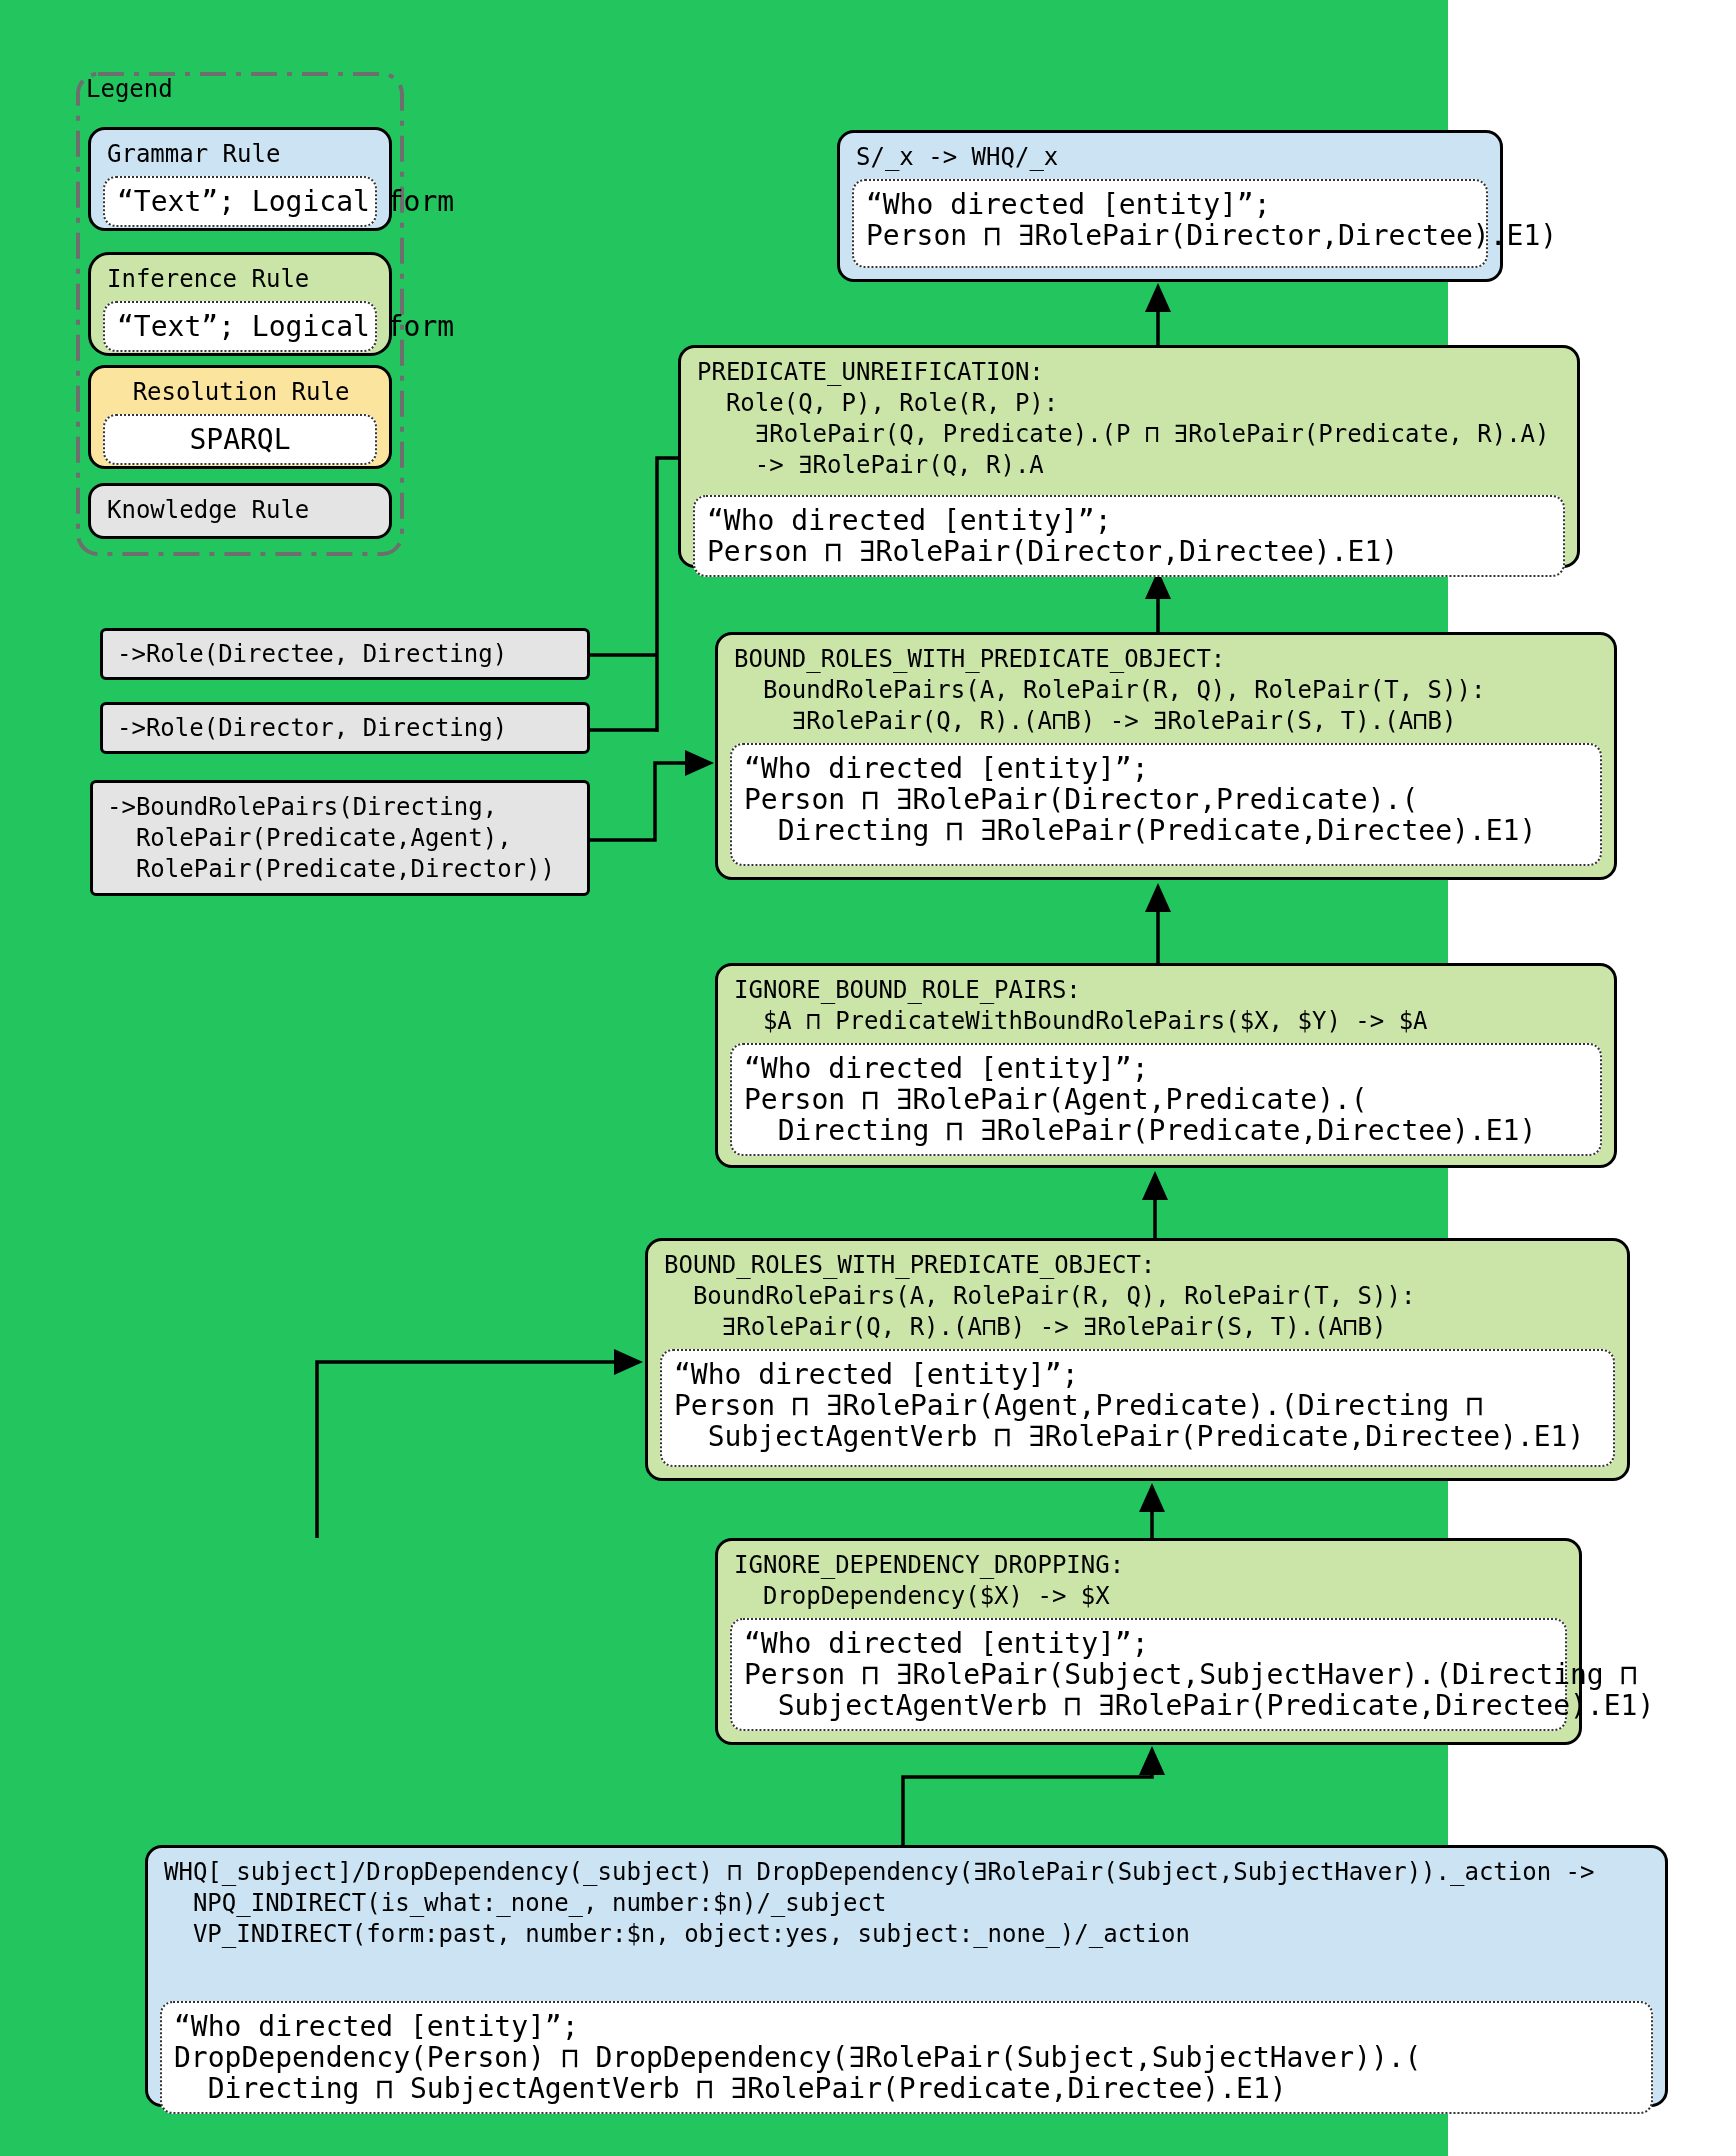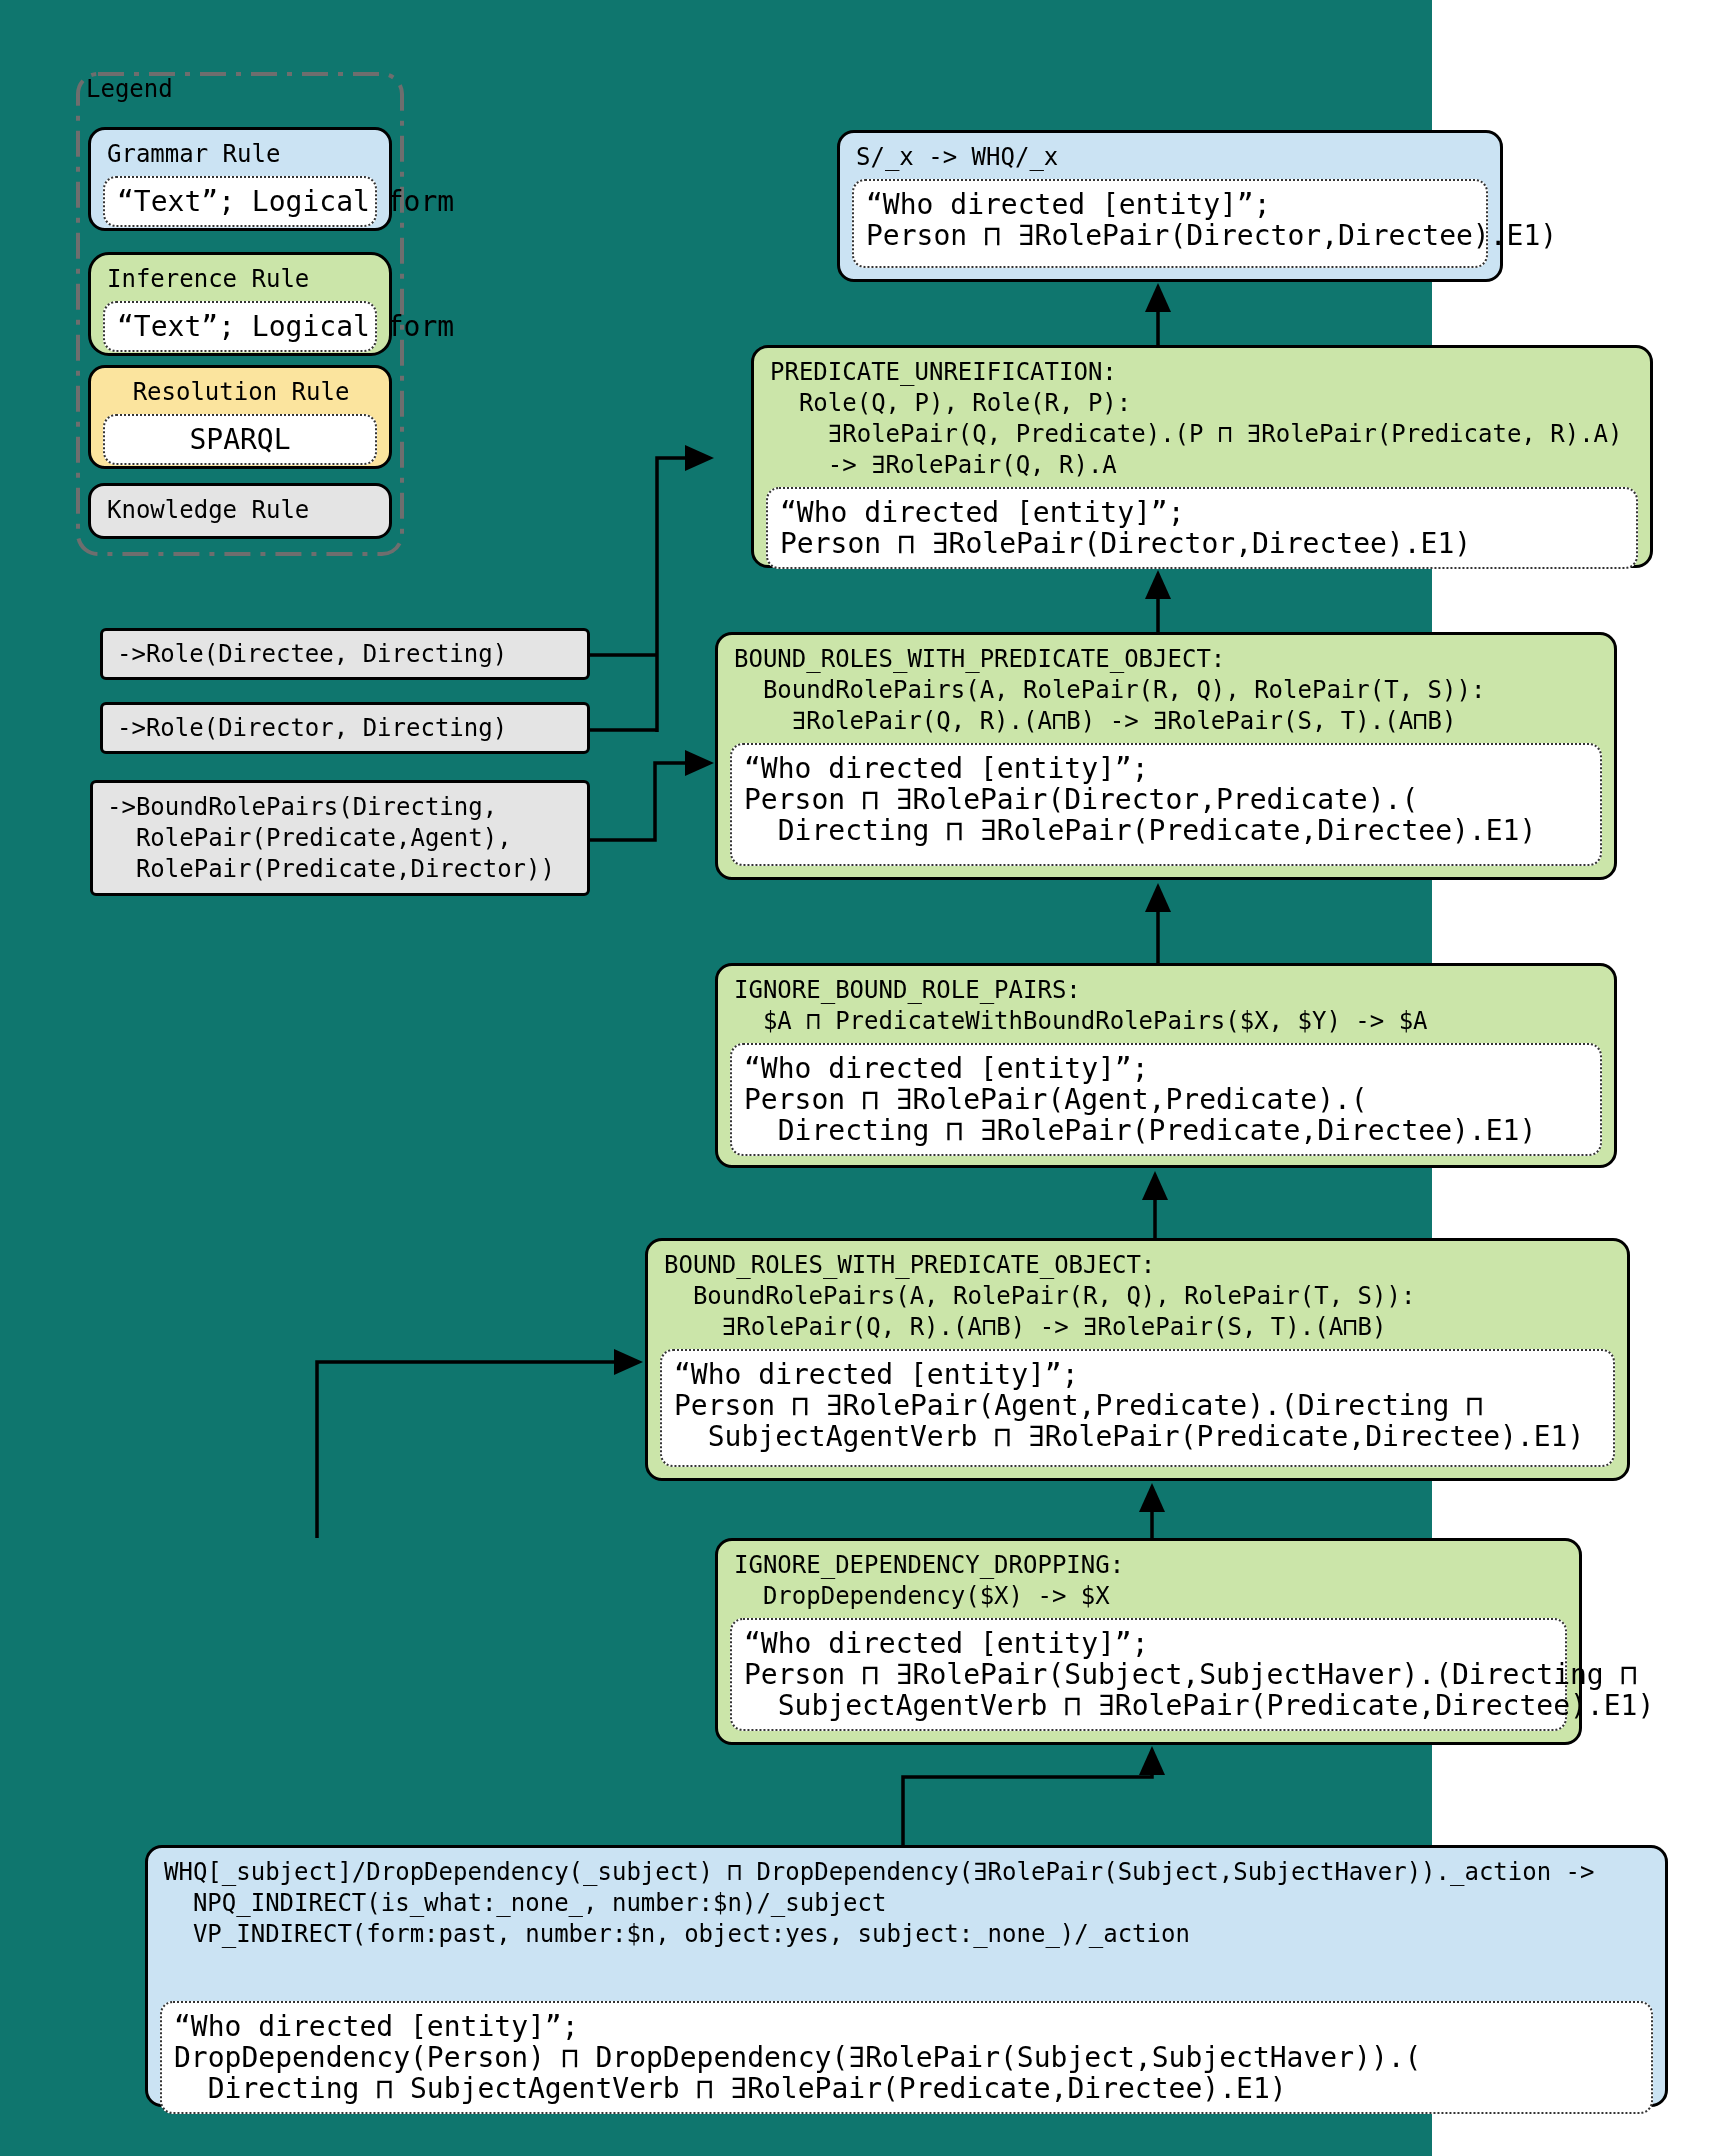--- a/index.html
+++ b/index.html
@@ -1,21 +1,22 @@
 <!DOCTYPE html>
 <html style="--color-grammar: #cbe3f3; --color-inference: #cbe5a9; --color-resolution: #fbe49e; --color-knowledge: #e4e4e4;"><head>
 <meta charset="utf-8">
 <style>
   html,body{margin:0;padding:0;background:#ffffff;}
   #canvas{
     position:relative;
     width:1432px;height:2156px;
-    background:#0f766e;
+    background:#22c55e;
     font-family:"DejaVu Sans Mono","Liberation Mono",monospace;
     color:#000;
+    padding-left:16px;
   }
   #connectors{position:absolute;left:0;top:0;width:1736px;height:2156px;}
   .node{
     position:absolute;
     box-sizing:border-box;
     border:3.5px solid #000;
     border-radius:17px;
     padding:7px 12px 11px 12px;
     display:flex;
     flex-direction:column;
@@ -117,21 +118,21 @@
       <div class="rule">Knowledge Rule</div>
     </div>
   </div>
 
   <div class="node grammar" style="left:837px;top:130px;width:666px;height:152px;">
     <div class="rule">S/_x -&gt; WHQ/_x</div>
     <div class="example">“Who directed [entity]”;
 Person ⊓ ∃RolePair(Director,Directee).E1)</div>
   </div>
 
-  <div class="node inference" style="left:751px;top:345px;width:902px;height:223px;">
+  <div class="node inference" style="left:678px;top:345px;width:902px;height:223px;gap:8px;">
     <div class="rule">PREDICATE_UNREIFICATION:
   Role(Q, P), Role(R, P):
     ∃RolePair(Q, Predicate).(P ⊓ ∃RolePair(Predicate, R).A)
     -&gt; ∃RolePair(Q, R).A</div>
     <div class="example">“Who directed [entity]”;
 Person ⊓ ∃RolePair(Director,Directee).E1)</div>
   </div>
 
   <div class="node inference" style="left:715px;top:632px;width:902px;height:248px;">
     <div class="rule">BOUND_ROLES_WITH_PREDICATE_OBJECT:

